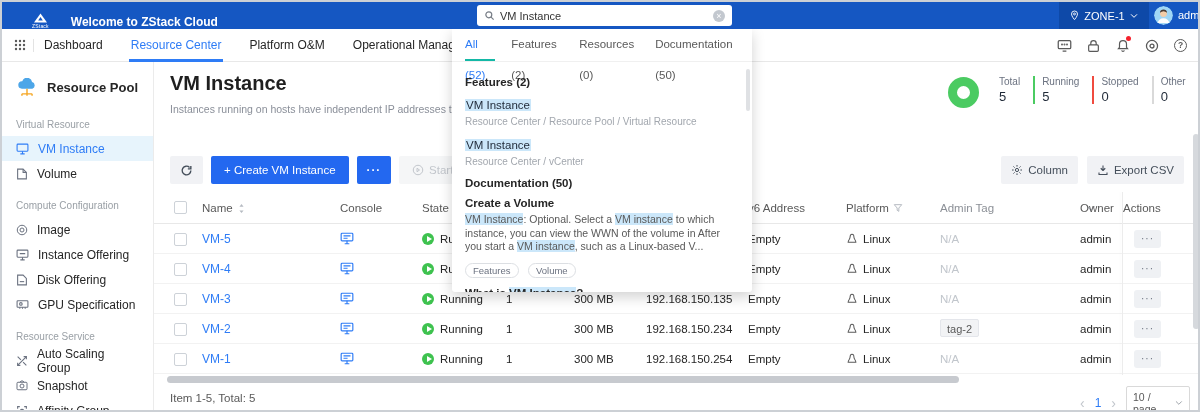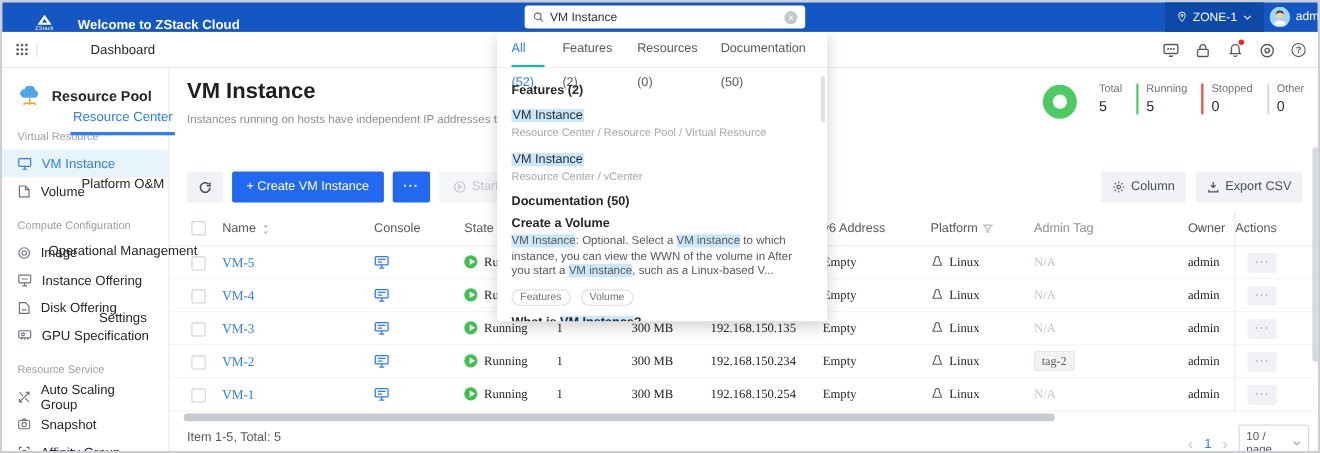--- a/index.html
+++ b/index.html
@@ -15,21 +15,21 @@
   .searchbox input { border:none; outline:none; flex:1; font-size:11px; color:#333; font-family:"Liberation Sans",sans-serif; background:transparent; }
   .clear-ic { width:12px; height:12px; border-radius:50%; background:#C3C8CF; color:#fff; font-size:9px; line-height:12px; text-align:center; flex:none; }
   .zonechip { position:absolute; left:1057px; top:0; height:27px; width:90px; background:#0E49A8; color:#fff; display:flex; align-items:center; justify-content:center; gap:5px; font-size:11px; }
   .avatar { position:absolute; left:1152px; top:4px; width:19px; height:19px; border-radius:50%; overflow:hidden; }
   .admin-name { position:absolute; left:1176px; top:0; height:27px; line-height:27px; color:#fff; font-size:11px; }
 
   
   .subnav { position:absolute; top:27px; left:0; right:0; height:33px; background:#fff; border-bottom:1px solid #E8E8E8; z-index:20; }
   .grid-ic { position:absolute; left:12px; top:10px; }
   .subnav-divider { position:absolute; left:31px; top:10px; width:1px; height:13px; background:#E3E3E3; }
-  .navitems { position:absolute; left:42px; top:0; height:33px; display:flex; gap:28px; align-items:center; font-size:12px; color:#262626;flex-direction:column; }
+  .navitems { position:absolute; left:42px; top:0; height:33px; display:flex; gap:28px; align-items:center; font-size:12px; color:#262626; }
   .navitem { position:relative; height:33px; line-height:33px; cursor:pointer; }
   .navitem.active { color:#2E7CF6; }
   .navitem.active::after { content:''; position:absolute; left:-2px; right:-2px; bottom:0; height:3px; background:#2E7CF6; }
   .subnav-icons { position:absolute; right:10px; top:0; height:33px; display:flex; gap:14px; align-items:center; color:#595959; }
   .sn-ic { position:relative; width:15px; height:15px; display:flex; align-items:center; justify-content:center; }
   .red-dot { position:absolute; right:-1px; top:-2px; width:5px; height:5px; background:#F5222D; border-radius:50%; }
   .help-circ { width:13px; height:13px; border:1.3px solid #595959; border-radius:50%; font-size:8.5px; line-height:11px; text-align:center; color:#595959; font-weight:bold; }
 
   
   .sidebar { position:absolute; top:60px; left:0; bottom:0; width:152px; background:#fff; border-right:1px solid #EBEBEB; z-index:10; }
@@ -65,21 +65,21 @@
   .btn.gray { background:#F1F2F5; color:#454F5B; padding:0 10px; }
   .btn.blue { background:#2368F0; color:#fff; padding:0 13px; }
   .btn.blue.sq { padding:0 10px; letter-spacing:1px; font-weight:bold; }
   .btn.disabled { background:#F5F6F7; color:#C2C6CC; padding:0 13px; cursor:default; }
   .toolbar-right { position:absolute; right:14px; top:154px; display:flex; gap:9px; }
 
   
   .thead { position:absolute; left:152px; top:190px; width:1048px; height:32px; border-bottom:1px solid #E8E8E8; font-size:11.5px; color:#595959; }
   .thead .hc { position:absolute; top:0; height:32px; line-height:32px; display:flex; align-items:center; gap:4px; }
   .trow { position:absolute; left:152px; width:1048px; height:30px; border-bottom:1px solid #F2F2F2; font-size:11.5px; color:#262626; background:#fff; }
-  .trow .cell { position:absolute; top:0; height:30px; line-height:30px; white-space:nowrap;font-family:Liberation Serif, serif; }
+  .trow .cell { position:absolute; top:0; height:30px; line-height:30px; white-space:nowrap; }
   .cb { position:absolute; left:20px; top:9px; width:13px; height:13px; border:1px solid #CDD2D8; border-radius:2px; background:#fff; }
   .thead .cb { top:9px; }
   .l-name{left:48px} .l-console{left:186px} .l-state{left:268px} .l-cpu{left:352px} .l-mem{left:420px}
   .l-ip{left:492px} .l-v6{left:594px} .l-plat{left:692px} .l-tag{left:786px} .l-owner{left:926px} .l-act{left:969px}
   .name-link { color:#2E7CF6; font-size:12px; text-decoration:none; cursor:pointer; }
   .playdot { position:relative; width:12px; height:12px; border-radius:50%; background:#3EC24F; display:inline-block; vertical-align:-2px; margin-right:6px; }
   .playdot::after { content:''; position:absolute; left:4.5px; top:3px; border-left:5px solid #fff; border-top:3px solid transparent; border-bottom:3px solid transparent; }
   .na { color:#C1C6CC; }
   .tagpill { display:inline-block; background:#F2F3F5; border:1px solid #E4E6EB; border-radius:2px; padding:0 6px; height:18px; line-height:18px; margin-top:5px; font-size:11px; color:#595959; }
   .more-btn { position:absolute; left:980px; top:6px; width:27px; height:18px; background:#EFF1F4; border:none; border-radius:3px; color:#6B7280; font-size:10px; letter-spacing:1px; line-height:14px; cursor:pointer; }

